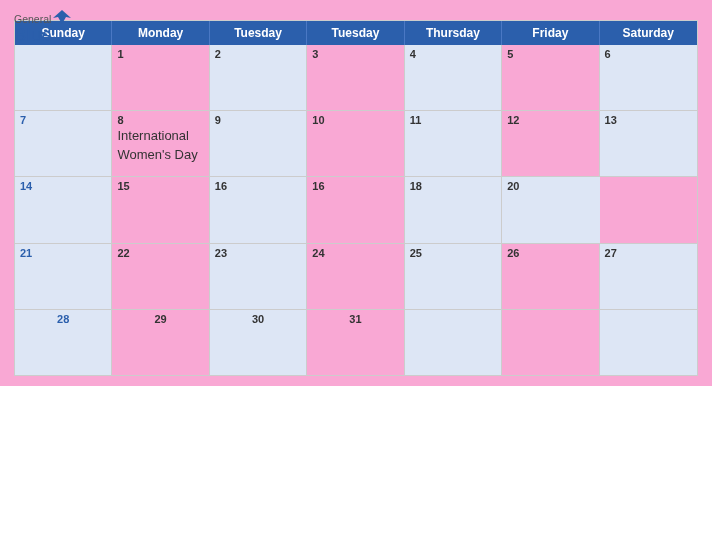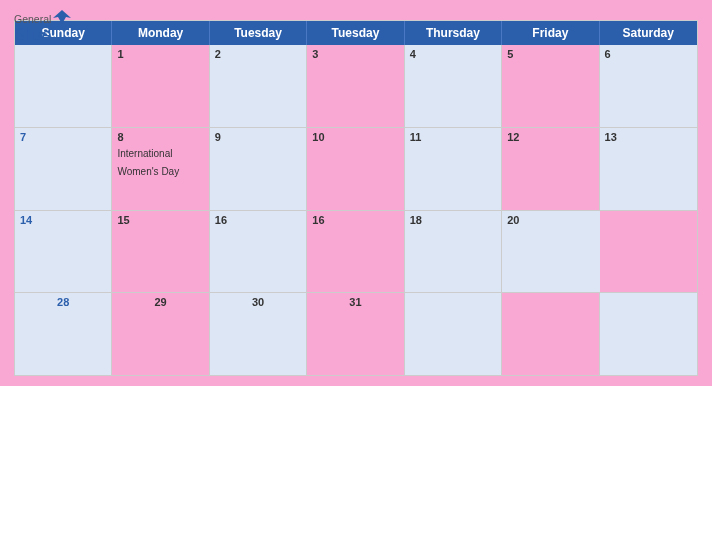--- a/index.html
+++ b/index.html
@@ -91,21 +91,21 @@
     .day-num {
       font-size: 11px;
       color: #333;
       font-weight: bold;
       display: block;
     }
     .day-num.sunday {
       color: #2b5fac;
     }
     .event-text {
-      font-size: 10px;
+      font-size: 13px;
       color: #333;
       margin-top: 2px;
       line-height: 1.3;
     }
     .logo-area {
       display: flex;
       flex-direction: column;
       align-items: flex-start;
       position: absolute;
       left: 0;
@@ -216,20 +216,43 @@
           </div>
           <div class="cal-cell shaded">
             <span class="day-num">18</span>
           </div>
           <div class="cal-cell shaded">
             <span class="day-num">20</span>
           </div>
         </div>
         <div class="cal-row">
           <div class="cal-cell shaded">
+            <span class="day-num sunday">21</span>
+          </div>
+          <div class="cal-cell">
+            <span class="day-num">22</span>
+          </div>
+          <div class="cal-cell shaded">
+            <span class="day-num">23</span>
+          </div>
+          <div class="cal-cell">
+            <span class="day-num">24</span>
+          </div>
+          <div class="cal-cell shaded">
+            <span class="day-num">25</span>
+          </div>
+          <div class="cal-cell">
+            <span class="day-num">26</span>
+          </div>
+          <div class="cal-cell shaded">
+            <span class="day-num">27</span>
+          </div>
+        </div>
+        <div class="cal-row">
+          <div class="cal-cell shaded">
             <span class="day-num sunday">28</span>
           </div>
           <div class="cal-cell">
             <span class="day-num">29</span>
           </div>
           <div class="cal-cell shaded">
             <span class="day-num">30</span>
           </div>
           <div class="cal-cell">
             <span class="day-num">31</span>

